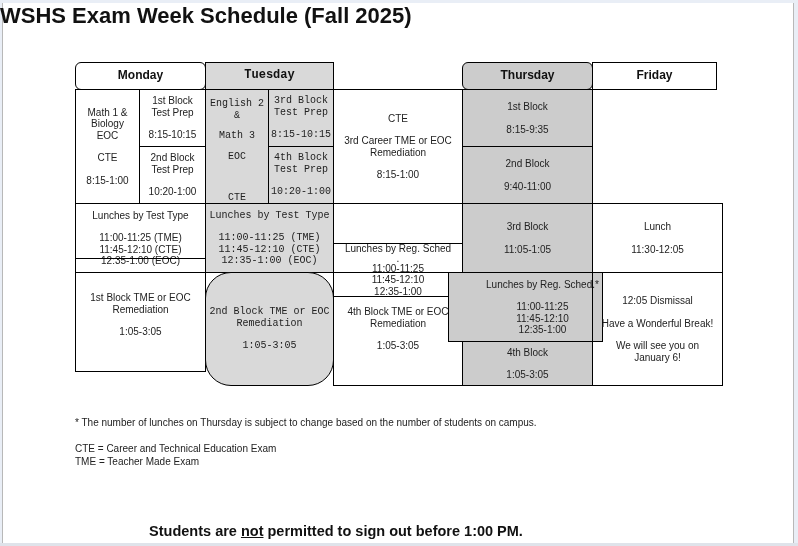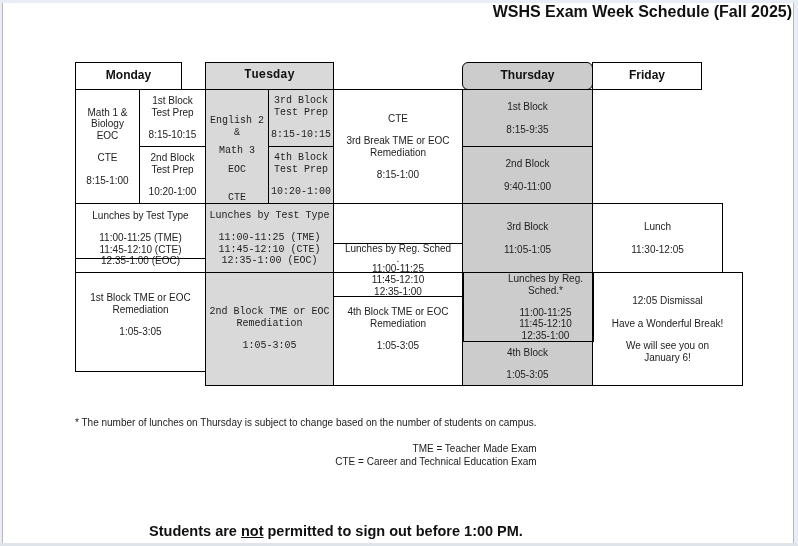--- a/index.html
+++ b/index.html
@@ -15,60 +15,60 @@
     background: #ffffff;
     border-left: 1px solid #b8b8b8;
     border-right: 1px solid #b8b8b8;
     box-sizing: border-box;
   }
   .bottom-strip {
     position: absolute; left: 0; top: 543px; width: 798px; height: 3px;
     background: #dfe3ea;
   }
   .title {
-    position: absolute; left: 0; top: 3px; width: 792px; text-align: right;
-    font-size: 16px; font-weight: bold; letter-spacing: 0;
+    position: absolute; left: 0; top: 3px; width: 792px; text-align: left;
+    font-size: 22px; font-weight: bold; letter-spacing: 0;
   }
   .grid {
     position: absolute; left: 75px; top: 62px; width: 648px; height: 324px;
   }
   .cell {
     position: absolute; box-sizing: border-box;
     border: 1px solid #000;
     display: flex; flex-direction: column; align-items: center; justify-content: center;
     text-align: center; font-size: 10px; line-height: 11.5px; color: #222;
   }
   .hdr { font-size: 12px; font-weight: bold; color: #111; }
   .tue { background: #d9d9d9; font-family: Liberation Mono, monospace; }
   .thu { background: #cccccc; }
   .gap { height: 11px; }
   .notes {
-    position: absolute; left: 75px; top: 416px; font-size: 10px; line-height: 13px; color: #222; text-align: right;
+    position: absolute; left: 75px; top: 416px; font-size: 10px; line-height: 13px; color: #222;
   }
   .notes .gap { height: 13px; }
   .footer {
     position: absolute; left: 0; top: 523px; width: 672px; text-align: center;
     font-size: 14.5px; font-weight: bold; color: #111;
   }
   .footer u { text-decoration: underline; }
 </style>
 </head>
 <body>
 
 <div class="page"></div>
 <div class="bottom-strip"></div>
 
 <div class="title">WSHS Exam Week Schedule (Fall 2025)</div>
 
 <div class="grid">
 
-  <div class="cell hdr" style="left:0;top:0;width:107px;height:28px;">Monday</div>
+  <div class="cell hdr" style="left:0;top:0;width:131px;height:28px;border-radius:6px;">Monday</div>
   <div class="cell hdr tue" style="left:130px;top:0;width:129px;height:28px;">Tuesday</div>
   <div class="cell hdr thu" style="left:387px;top:0;width:131px;height:28px;border-radius:6px;">Thursday</div>
-  <div class="cell hdr" style="left:517px;top:0;width:110px;height:28px;">Friday</div>
+  <div class="cell hdr" style="left:517px;top:0;width:125px;height:28px;">Friday</div>
 
   <div class="cell" style="left:0;top:27px;width:65px;height:115px;">
     <div>Math 1 &amp;</div>
     <div>Biology</div>
     <div>EOC</div>
     <div class="gap"></div>
     <div>CTE</div>
     <div class="gap"></div>
     <div>8:15-1:00</div>
   </div>
@@ -78,21 +78,21 @@
     <div class="gap"></div>
     <div>8:15-10:15</div>
   </div>
   <div class="cell" style="left:64px;top:84px;width:67px;height:58px;">
     <div>2nd Block</div>
     <div>Test Prep</div>
     <div class="gap"></div>
     <div>10:20-1:00</div>
   </div>
 
-  <div class="cell tue" style="left:130px;top:27px;width:64px;height:115px;justify-content:flex-start;padding-top:25px;gap:7px;">
+  <div class="cell tue" style="left:130px;top:27px;width:64px;height:115px;justify-content:space-between;padding-top:8px;gap:7px;">
     <div>English 2 &amp;</div>
     <div>Math 3</div>
     <div>EOC</div>
     <div class="gap"></div>
     <div>CTE</div>
   </div>
   <div class="cell tue" style="left:193px;top:27px;width:66px;height:58px;">
     <div>3rd Block</div>
     <div>Test Prep</div>
     <div class="gap"></div>
@@ -101,21 +101,21 @@
   <div class="cell tue" style="left:193px;top:84px;width:66px;height:58px;">
     <div>4th Block</div>
     <div>Test Prep</div>
     <div class="gap"></div>
     <div>10:20-1:00</div>
   </div>
 
   <div class="cell" style="left:258px;top:27px;width:130px;height:115px;">
     <div>CTE</div>
     <div class="gap"></div>
-    <div>3rd Break TME or EOC</div>
+    <div>3rd Career TME or EOC</div>
     <div>Remediation</div>
     <div class="gap"></div>
     <div>8:15-1:00</div>
   </div>
 
   <div class="cell thu" style="left:387px;top:27px;width:131px;height:58px;">
     <div>1st Block</div>
     <div class="gap"></div>
     <div>8:15-9:35</div>
   </div>
@@ -157,54 +157,54 @@
     <div class="gap"></div>
     <div>11:30-12:05</div>
   </div>
 
   <div class="cell" style="left:0;top:196px;width:131px;height:114px;">
     <div>1st Block TME or EOC</div>
     <div>Remediation</div>
     <div class="gap"></div>
     <div>1:05-3:05</div>
   </div>
-  <div class="cell tue" style="left:130px;top:210px;width:129px;height:114px;">
+  <div class="cell tue" style="left:130px;top:210px;width:129px;height:114px;border-radius:26px;">
     <div>2nd Block TME or EOC</div>
     <div>Remediation</div>
     <div class="gap"></div>
     <div>1:05-3:05</div>
   </div>
   <div class="cell" style="left:258px;top:210px;width:130px;height:114px;">
     <div>4th Block TME or EOC</div>
     <div>Remediation</div>
     <div class="gap"></div>
     <div>1:05-3:05</div>
   </div>
-  <div class="cell thu" style="left:388px;top:210px;width:131px;height:70px;padding-left:34px;">
+  <div class="cell thu" style="left:373px;top:210px;width:155px;height:70px;padding-left:34px;">
     <div>Lunches by Reg. Sched.*</div>
     <div class="gap"></div>
     <div>11:00-11:25</div>
     <div>11:45-12:10</div>
     <div>12:35-1:00</div>
   </div>
   <div class="cell thu" style="left:387px;top:279px;width:131px;height:45px;">
     <div>4th Block</div>
     <div class="gap"></div>
     <div>1:05-3:05</div>
   </div>
-  <div class="cell" style="left:517px;top:210px;width:151px;height:114px;">
+  <div class="cell" style="left:517px;top:210px;width:131px;height:114px;">
     <div>12:05 Dismissal</div>
     <div class="gap"></div>
     <div>Have a Wonderful Break!</div>
     <div class="gap"></div>
     <div>We will see you on</div>
     <div>January 6!</div>
   </div>
 </div>
 
 <div class="notes">
   <div>* The number of lunches on Thursday is subject to change based on the number of students on campus.</div>
   <div class="gap"></div>
+  <div>CTE = Career and Technical Education Exam</div>
   <div>TME = Teacher Made Exam</div>
-  <div>CTE = Career and Technical Education Exam</div>
 </div>
 
 <div class="footer"><span style="white-space: pre;">Students are </span><u>not</u><span style="white-space: pre;"> permitted to sign out before 1:00 PM.</span></div>
 
 </body></html>

